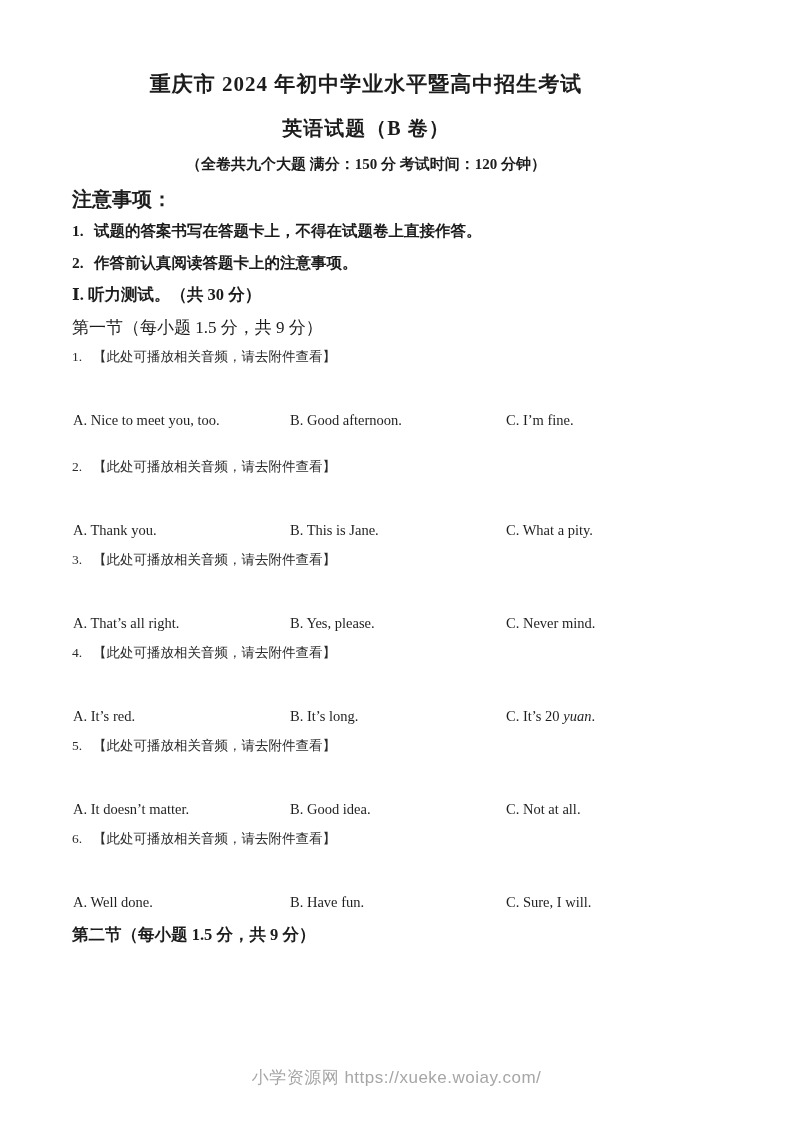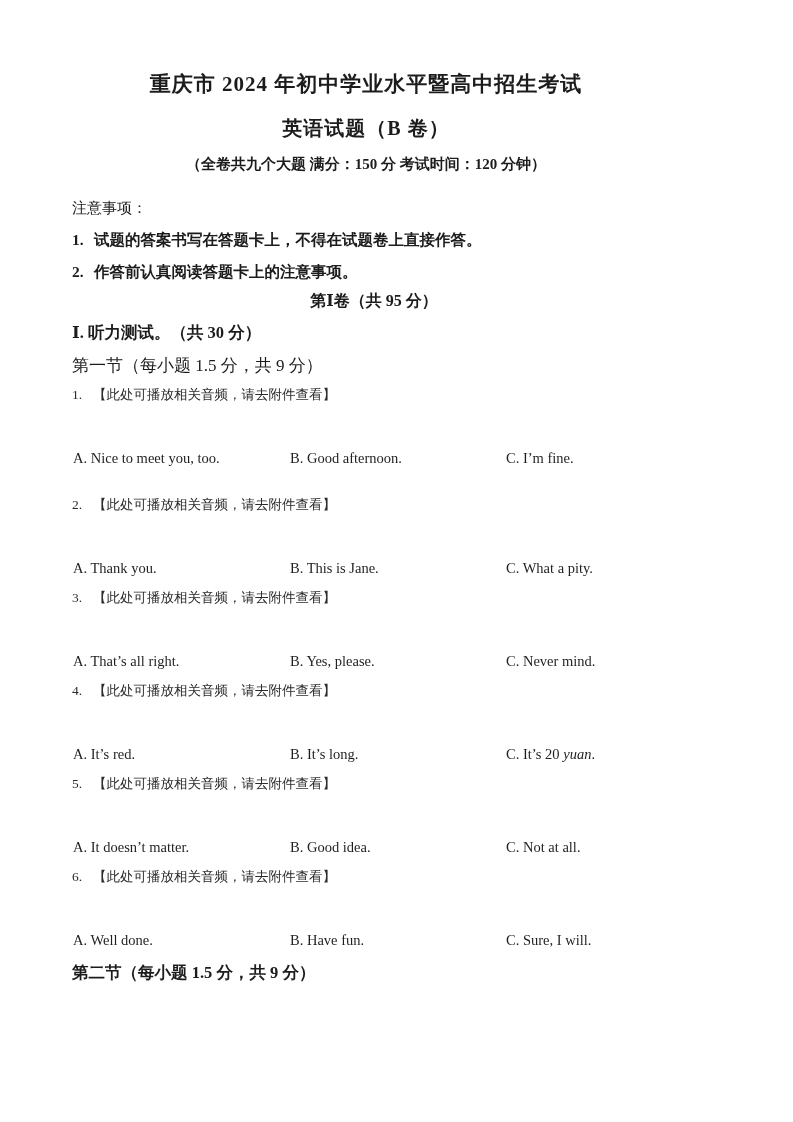--- a/index.html
+++ b/index.html
@@ -41,24 +41,24 @@
   .exam-meta {
     margin-top: 12px;
     font-size: 15px;
     line-height: 22px;
     font-weight: 700;
   }
   .content {
     padding: 0 56px 0 72px;
   }
   .notice-heading {
-    margin-top: 22px;
-    font-size: 15px;
-    line-height: 22px;
-    font-weight: 400;
+    margin-top: 13px;
+    font-size: 20px;
+    line-height: 22px;
+    font-weight: 700;
   }
   .notice-item {
     margin-top: 10px;
     font-size: 15.5px;
     line-height: 22px;
     font-weight: 700;
   }
   .notice-item .num {
     display: inline-block;
     width: 22px;
@@ -157,21 +157,20 @@
 
     <div class="notice-heading">注意事项：</div>
 
     <div class="notice-item">
       <span class="num">1.</span><span>试题的答案书写在答题卡上，不得在试题卷上直接作答。</span>
     </div>
     <div class="notice-item">
       <span class="num">2.</span><span>作答前认真阅读答题卡上的注意事项。</span>
     </div>
 
-    <div class="part-heading">第Ⅰ卷（共 95 分）</div>
 
     <div class="listening-heading">Ⅰ. 听力测试。（共 30 分）</div>
 
     <div class="section-heading">第一节（每小题 1.5 分，共 9 分）</div>
 
 
     <div class="question-list">
   <div class="question">
     <div class="q-audio-line">
       <span class="q-num">1.</span><span>【此处可播放相关音频，请去附件查看】</span>
@@ -236,14 +235,17 @@
       <span class="opt">B. Have fun.</span>
       <span class="opt">C. Sure, I will.</span>
     </div>
   </div>
 </div>
 
     <div class="section2-heading">第二节（每小题 1.5 分，共 9 分）</div>
 
   </div>
 
+  <div class="footer">
+    <span>小学资源网 https://xueke.woiay.com/</span>
+  </div>
 
 </div>
 
 </body></html>

